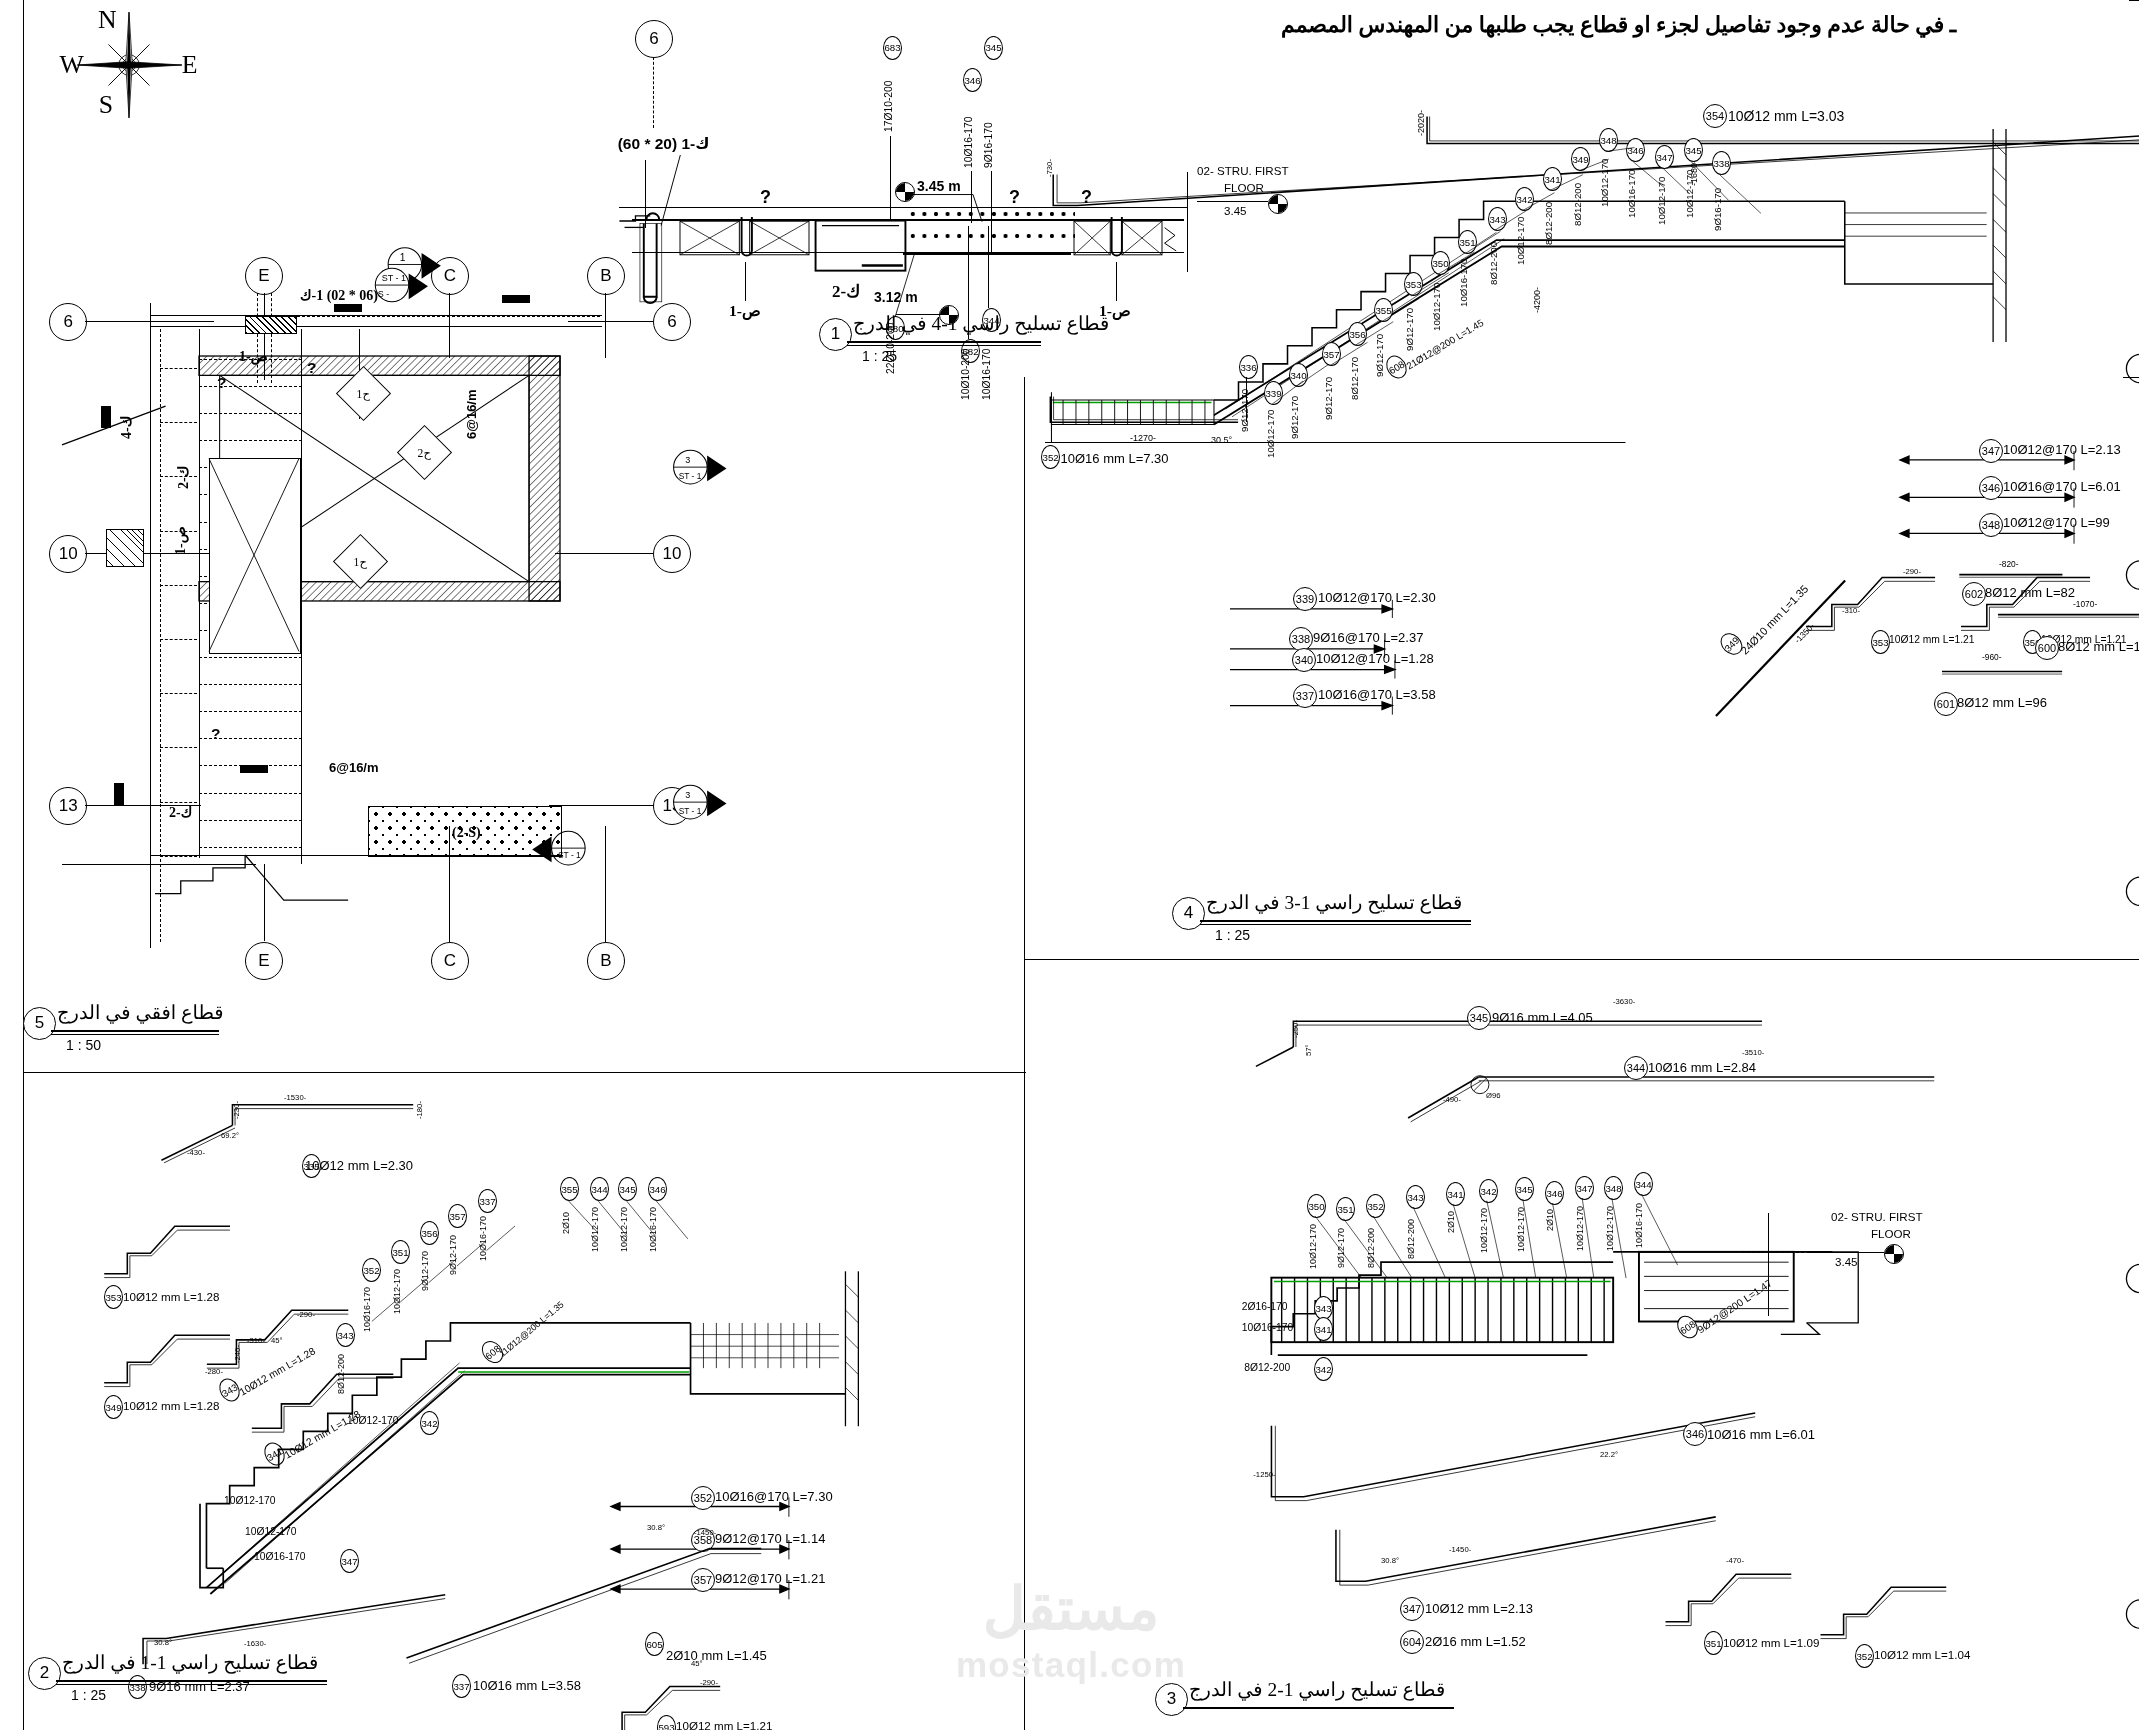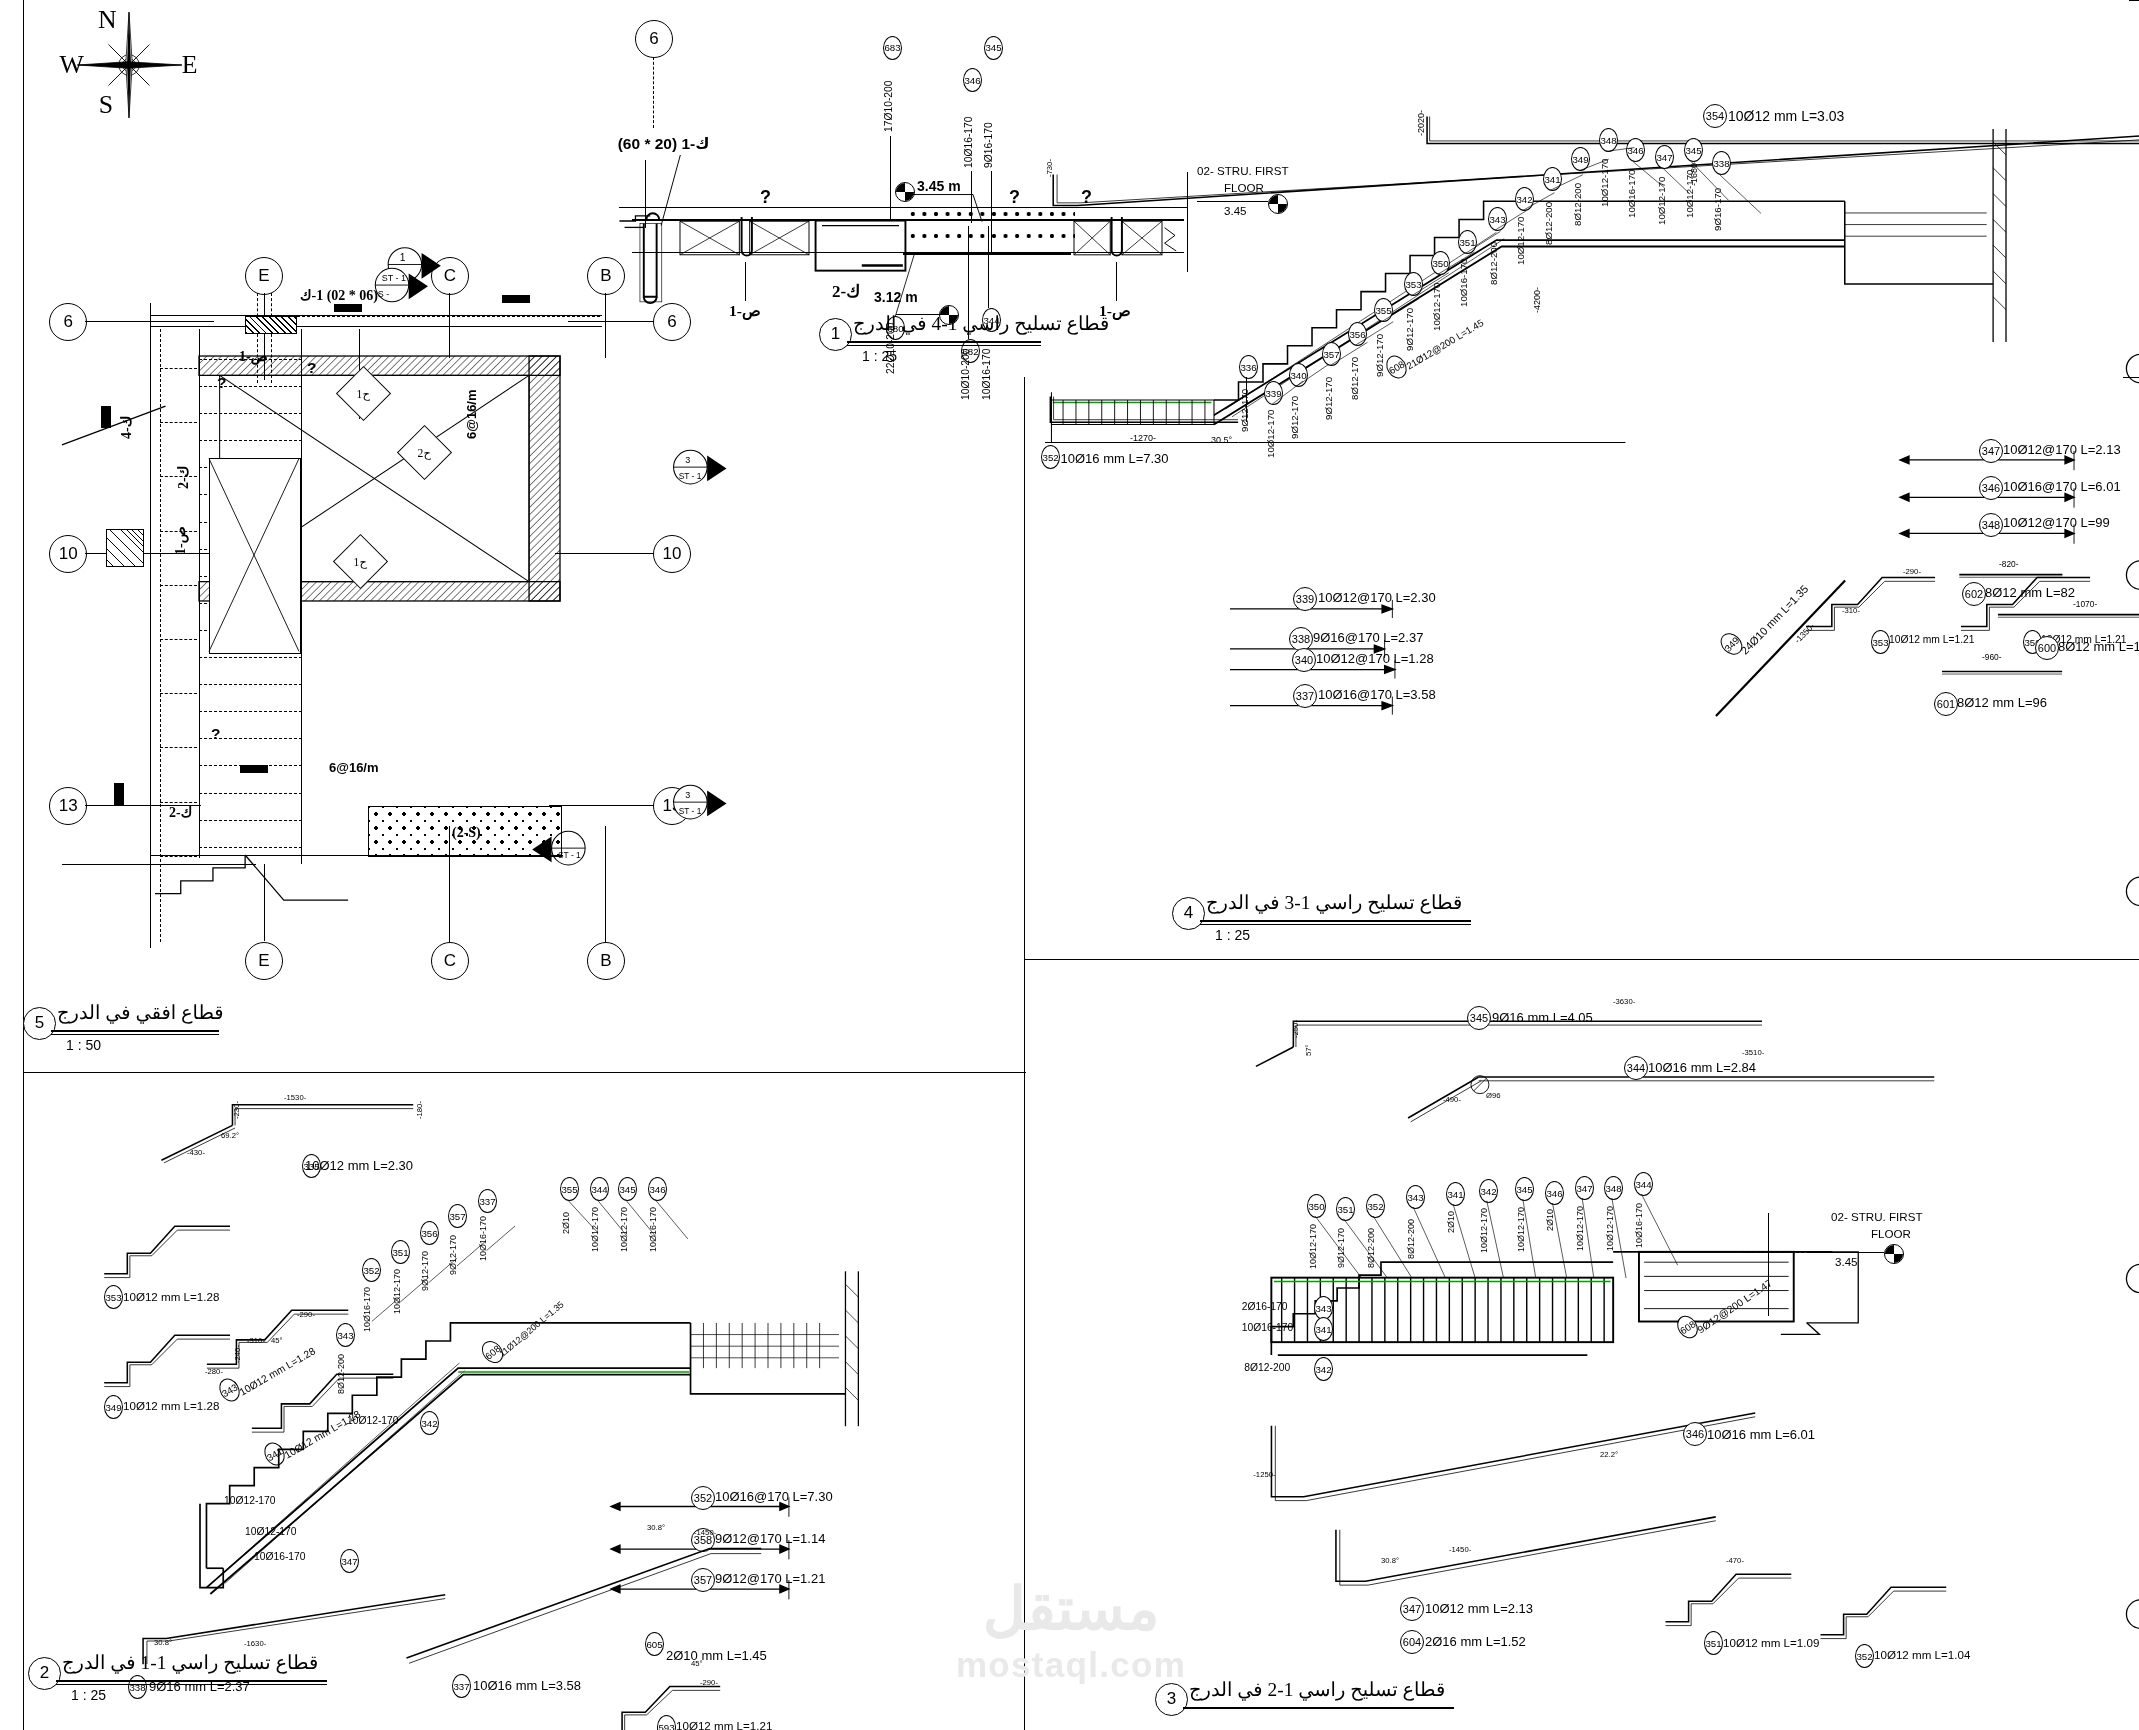--- a/index.html
+++ b/index.html
@@ -101,20 +101,21 @@
   <div class="ln h2" style="left:2123px;top:959px;width:17.4px;"></div>
 
   <svg style="left:2116px;top:335px;width:26px;height:1394px;" viewBox="0 0 40 2160" width="26" height="1394">
     <path d="M38 30 A 22 22 0 0 0 38 74" fill="none" stroke="#000" stroke-width="2"></path>
     <path d="M38 350 A 22 22 0 0 0 38 394" fill="none" stroke="#000" stroke-width="2"></path>
     <path d="M38 840 A 22 22 0 0 0 38 884" fill="none" stroke="#000" stroke-width="2"></path>
     <path d="M38 1440 A 22 22 0 0 0 38 1484" fill="none" stroke="#000" stroke-width="2"></path>
     <path d="M38 1960 A 22 22 0 0 0 38 2004" fill="none" stroke="#000" stroke-width="2"></path>
   </svg>
 
+  <div class="txt ar t34 b" style="left:1281px;top:14px;">ـ في حالة عدم وجود تفاصيل لجزء او قطاع يجب طلبها من المهندس المصمم</div>
 
   <div class="abs" style="left:58px;top:6.5px;width:142px;height:116px;">
     <svg viewBox="0 0 220 180" style="left:0;top:0;width:142px;height:116px;">
       <g stroke="#000" fill="none" stroke-width="1.2">
         <ellipse cx="110" cy="90" rx="16" ry="16"></ellipse>
         <ellipse cx="110" cy="90" rx="10" ry="10"></ellipse>
         <path d="M110 8 L115 88 L110 172 L105 88 Z" fill="#fff"></path>
         <path d="M110 8 L113 88 L110 172 L107 88 Z" fill="#000" stroke="none"></path>
         <path d="M30 90 L108 95 L192 90 L108 85 Z" fill="#000"></path>
         <path d="M80 60 L110 90 L140 60"></path>

